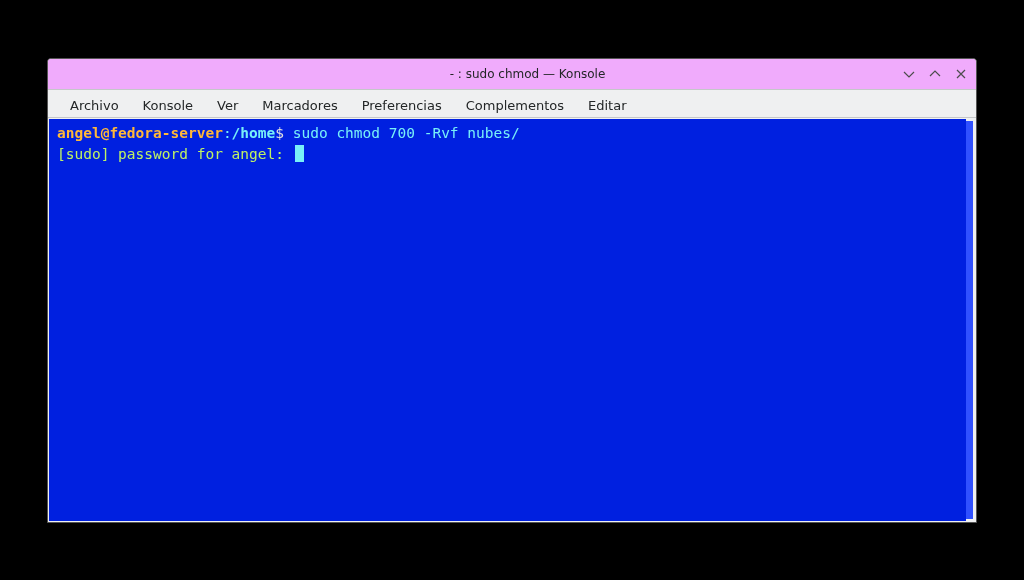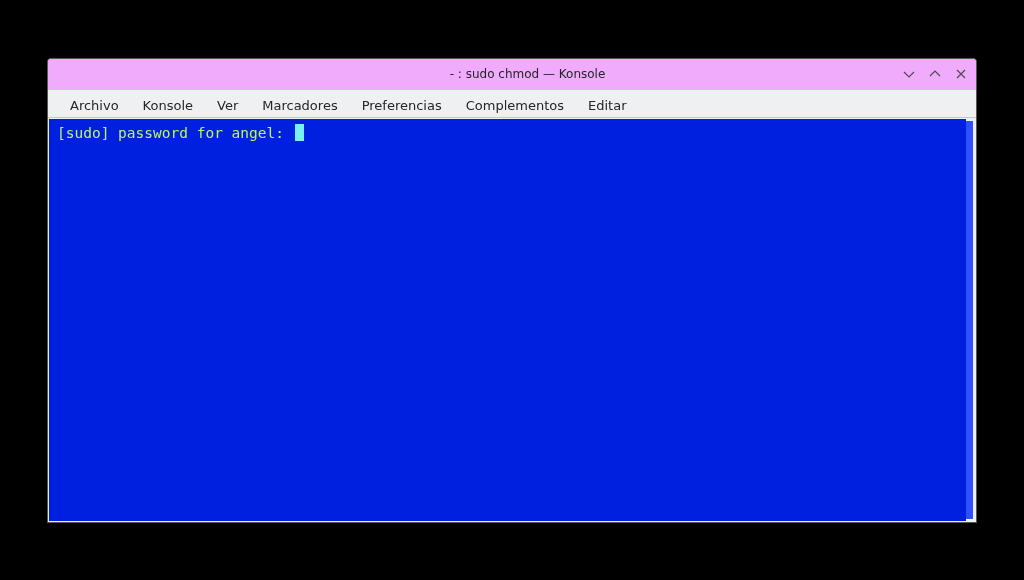--- a/index.html
+++ b/index.html
@@ -182,18 +182,19 @@
     <div class="menu-item">Konsole</div>
     <div class="menu-item">Ver</div>
     <div class="menu-item">Marcadores</div>
     <div class="menu-item">Preferencias</div>
     <div class="menu-item">Complementos</div>
     <div class="menu-item">Editar</div>
   </div>
 
   <div class="terminal-container">
     <div class="terminal">
+      <div class="terminal-line"><span class="prompt-user">angel@fedora-server</span><span class="prompt-colon">:</span><span class="prompt-path">/home</span><span class="prompt-dollar">$</span><span class="command-text"> sudo chmod 700 -Rvf nubes/</span></div>
       <div class="terminal-line"><span class="sudo-line">[sudo] password for angel: </span><span class="cursor-block"></span></div>
     </div>
     <div class="scrollbar"></div>
   </div>
 
 </div>
 
 </body></html>

